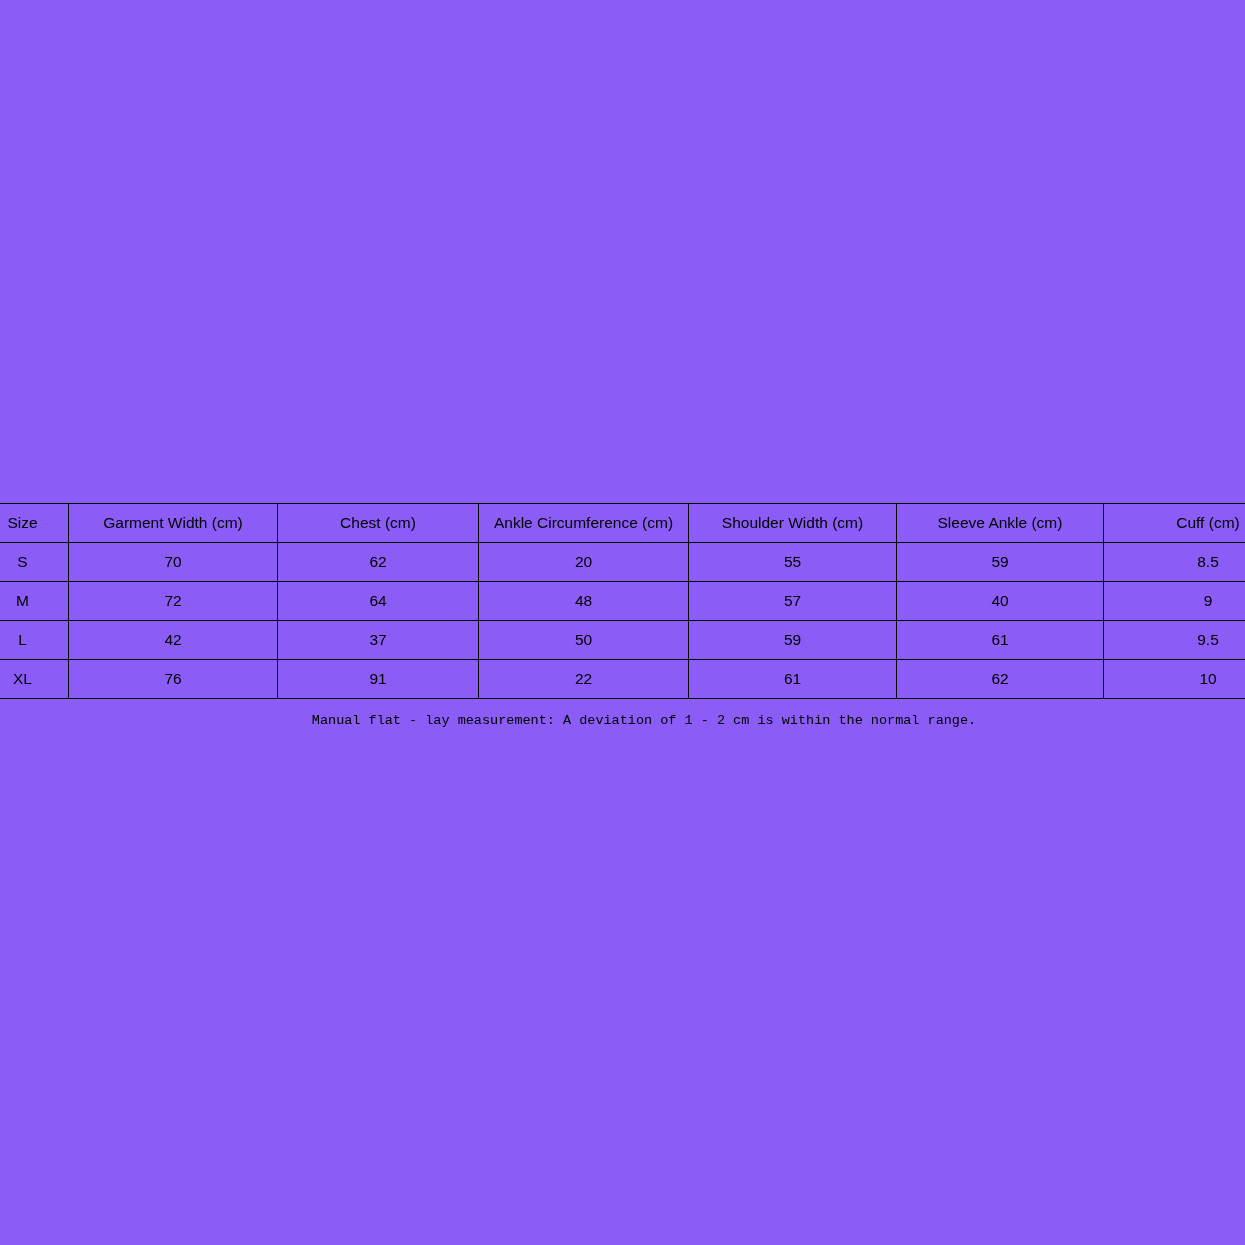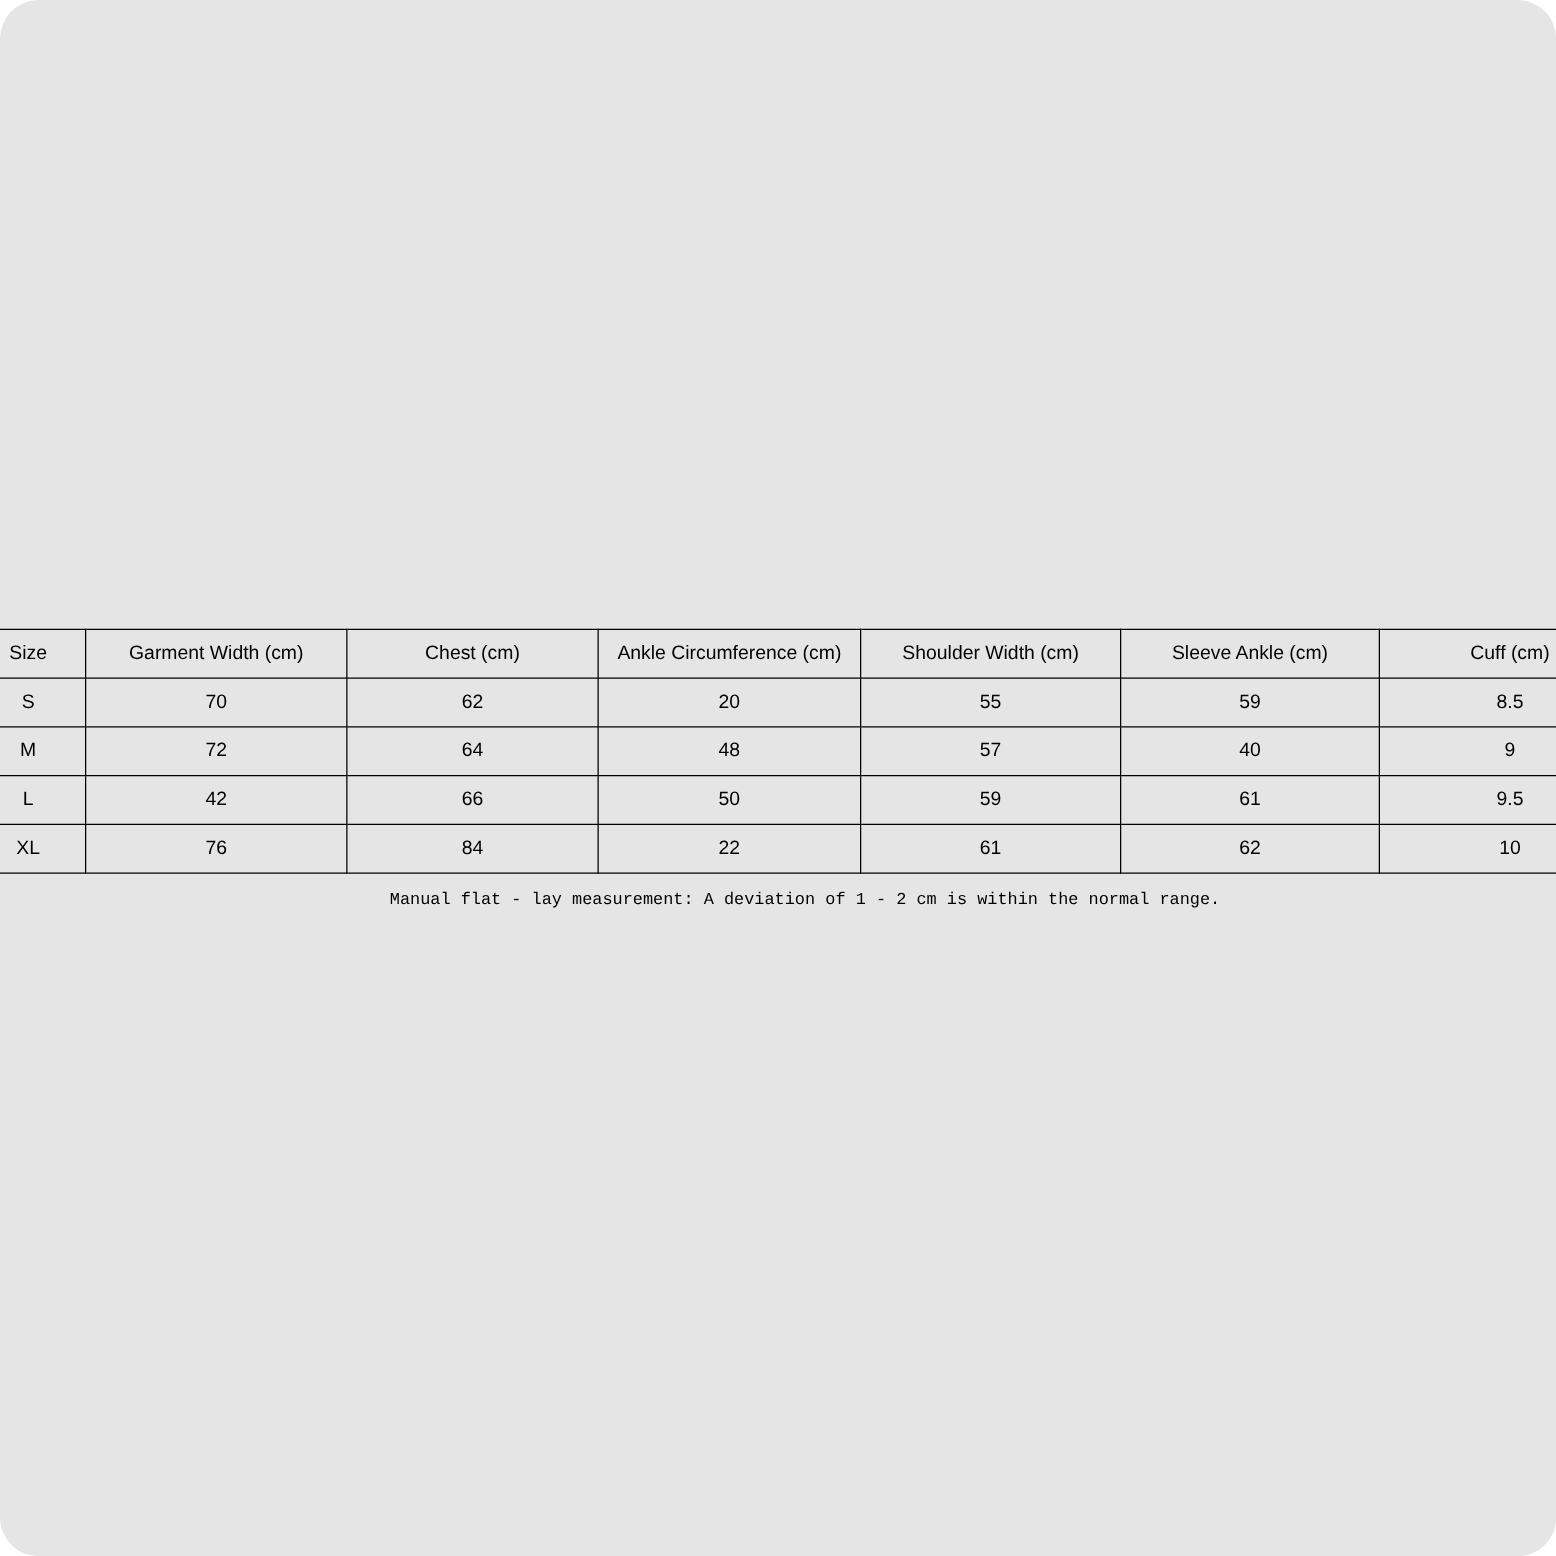--- a/index.html
+++ b/index.html
@@ -1,22 +1,21 @@
 <!DOCTYPE html>
 <html><head>
 <meta charset="utf-8">
 <style>
   html, body { margin: 0; padding: 0; }
   .page {
     position: relative;
     width: 1245px;
     height: 1245px;
-    background: #e5e5e5;
+    background: #8b5cf6;
     overflow: hidden;
-    border-radius: 31px;
   }
   .table-wrap {
     position: absolute;
     left: -24px;
     top: 503px;
     width: 1336px;
   }
   table.size-chart {
     border-collapse: collapse;
     table-layout: fixed;
@@ -96,30 +95,30 @@
           <td>72</td>
           <td>64</td>
           <td>48</td>
           <td>57</td>
           <td>40</td>
           <td>9</td>
         </tr>
         <tr>
           <td>L</td>
           <td>42</td>
-          <td>66</td>
+          <td>37</td>
           <td>50</td>
           <td>59</td>
           <td>61</td>
           <td>9.5</td>
         </tr>
         <tr>
           <td>XL</td>
           <td>76</td>
-          <td>84</td>
+          <td>91</td>
           <td>22</td>
           <td>61</td>
           <td>62</td>
           <td>10</td>
         </tr>
       </tbody>
     </table>
 
     <div class="note">Manual flat - lay measurement: A deviation of 1 - 2 cm is within the normal range.</div>
 

